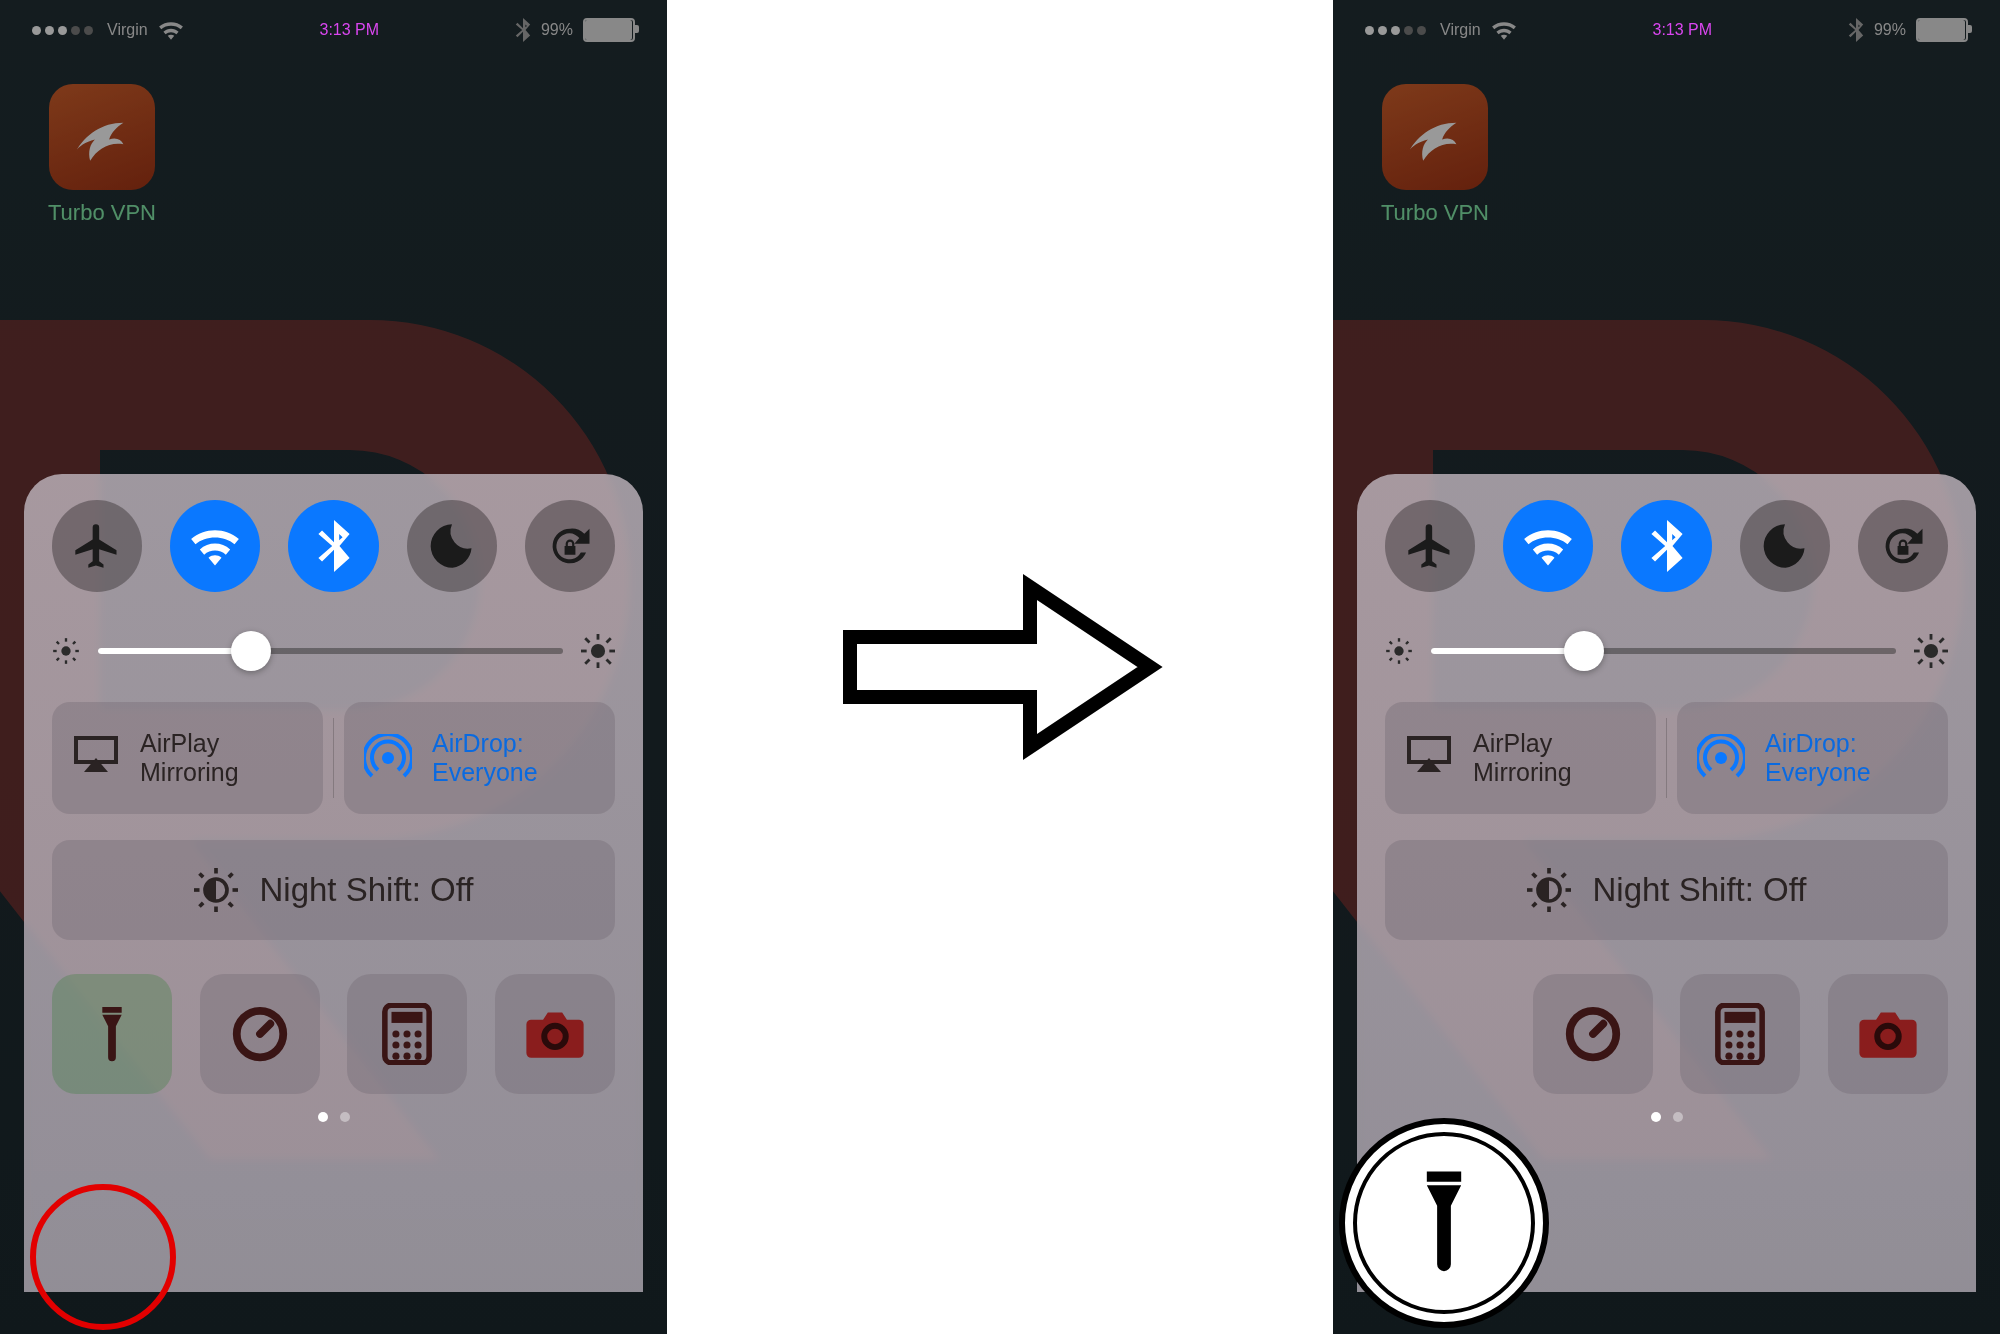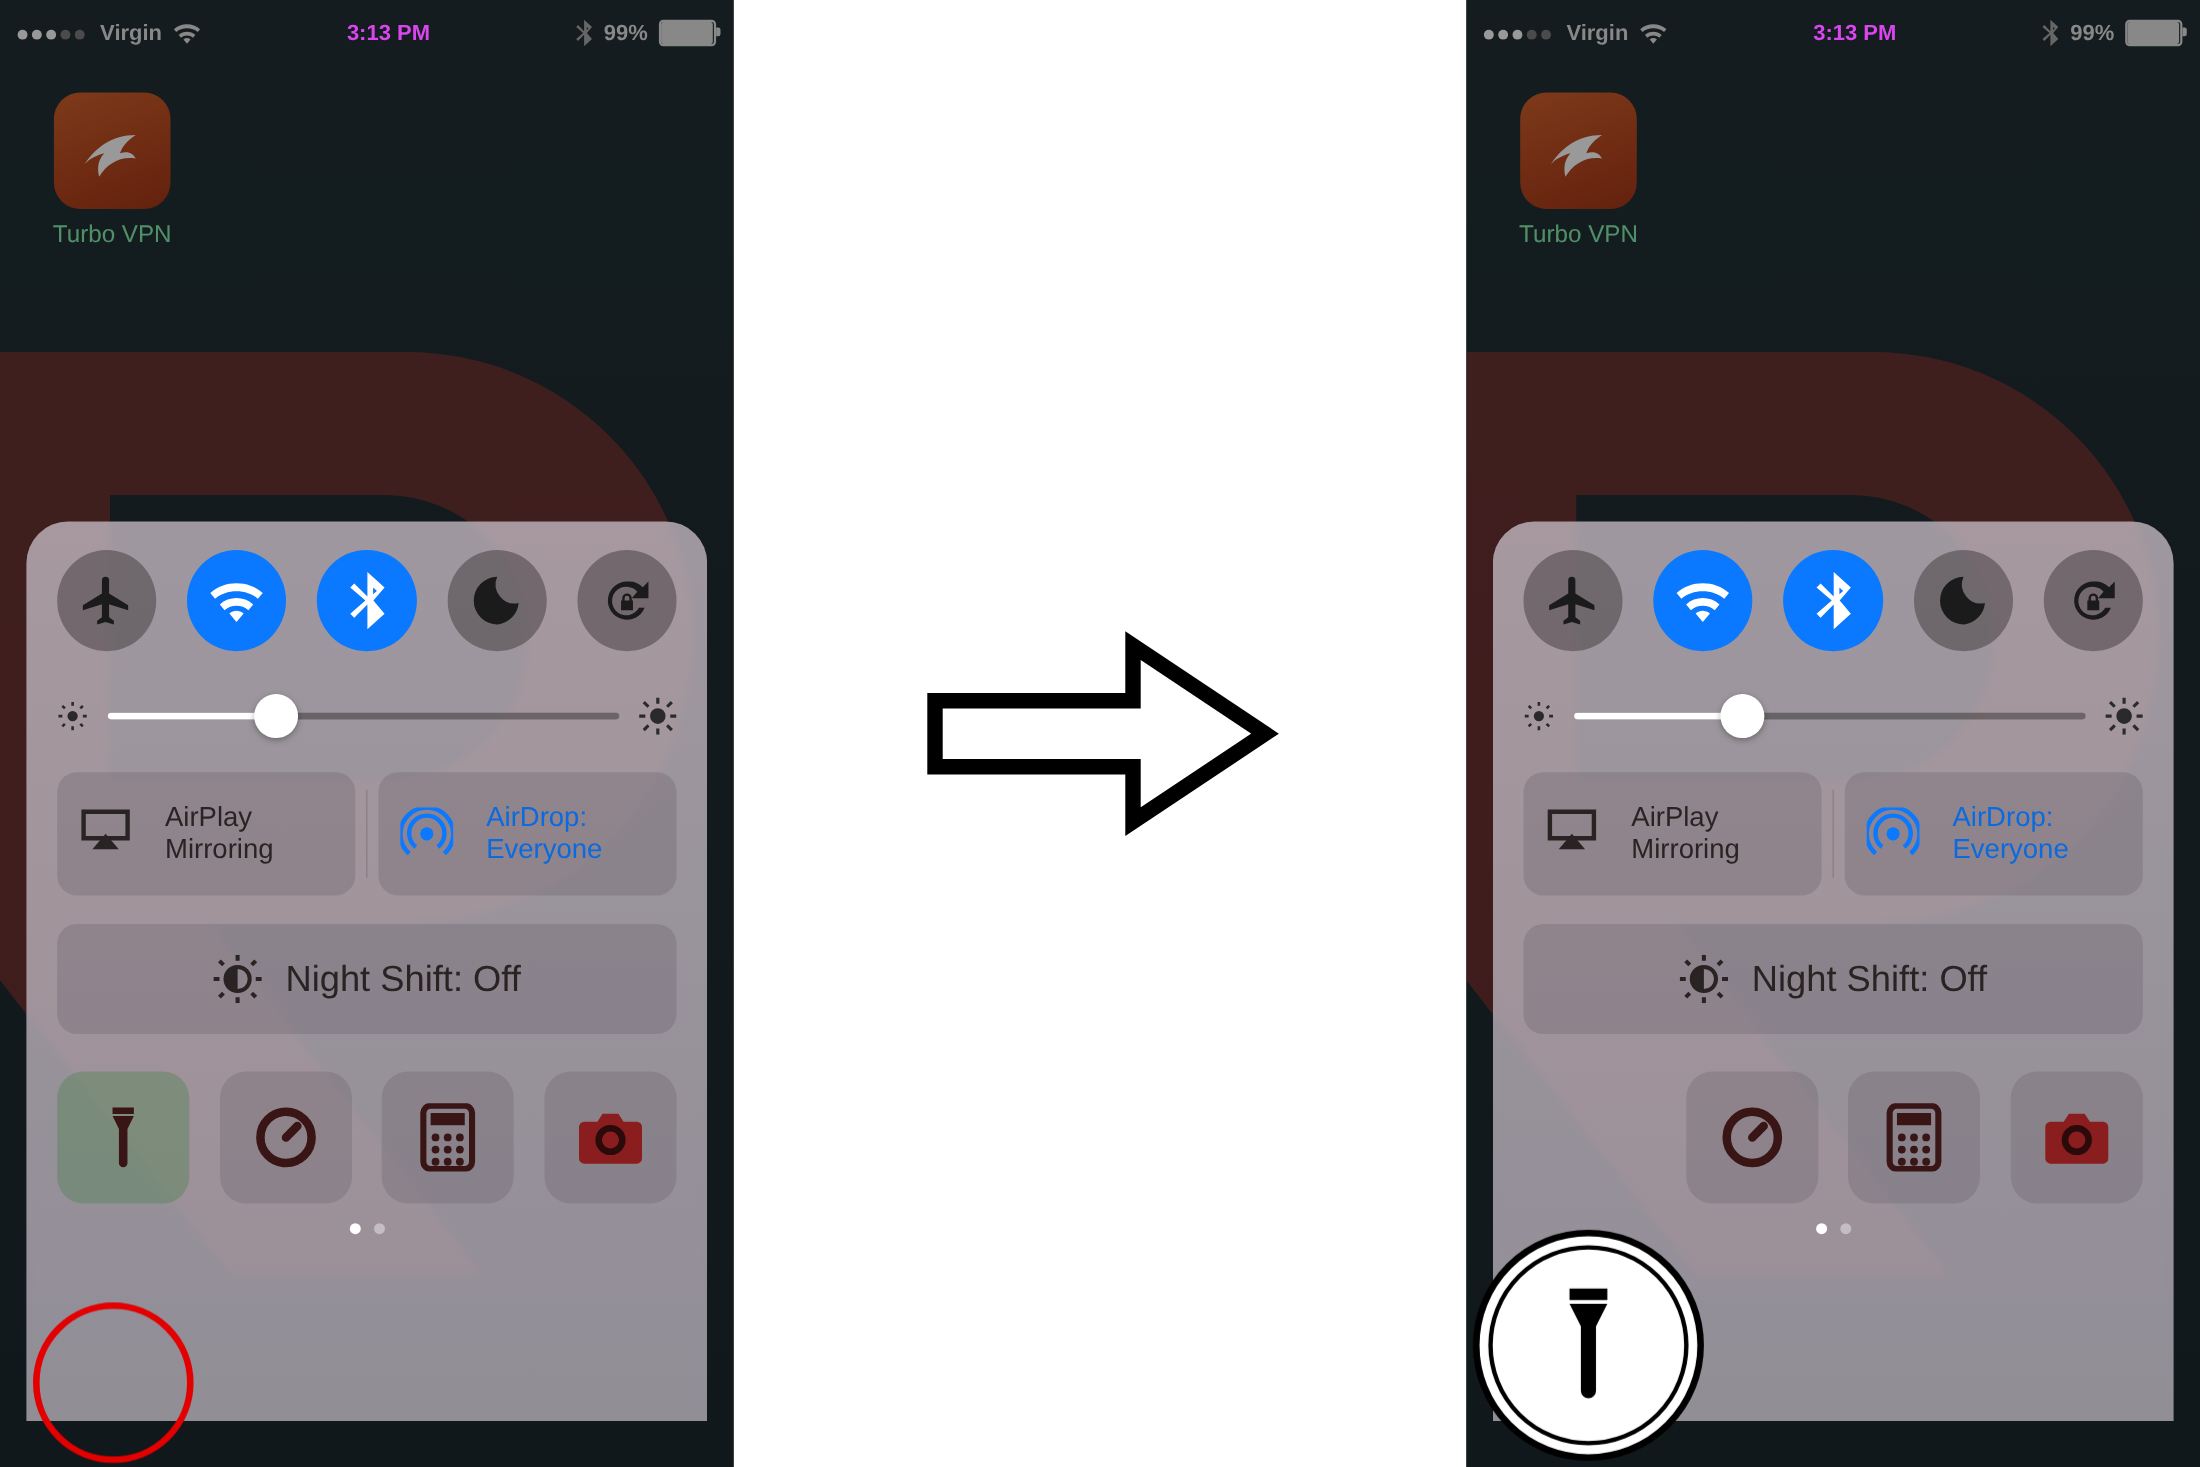--- a/index.html
+++ b/index.html
@@ -7,21 +7,21 @@
   .phone{width:667px;height:1334px;position:relative;overflow:hidden;background:#203036;flex-shrink:0}
   .p1{margin-right:0}
   .p2{margin-left:0}
   .gap{flex:1;display:flex;align-items:center;justify-content:center}
   
   .bg{position:absolute;inset:0;background:
      radial-gradient(1100px 1100px at 140% 55%, #1b5f6b 0%, #1b5f6b 18%, transparent 19%),
      linear-gradient(180deg,#243339 0%, #1e2c31 100%);
      filter:brightness(.55)}
   .bgletter{position:absolute;top:250px;left:-140px;width:820px;height:950px;pointer-events:none;opacity:.33}
-  .statusbar{position:absolute;top:0;left:0;right:0;height:60px;display:flex;align-items:center;color:#888;font-size:20px;font-weight:700;padding:0 16px;justify-content:space-between}
+  .statusbar{position:absolute;top:0;left:0;right:0;height:60px;display:flex;align-items:center;color:#888;font-size:16px;font-weight:400;padding:0 32px;justify-content:space-between}
   .sb-left,.sb-right{display:flex;align-items:center;gap:10px}
   .sb-center{color:#d946ef}
   .dots span{display:inline-block;width:9px;height:9px;border-radius:50%;background:#4b4b4b;margin-right:4px}
   .dots span.on{background:#999}
   .batt{display:inline-block;width:48px;height:20px;border:2px solid #888;border-radius:4px;position:relative}
   .batt::after{content:"";position:absolute;right:-6px;top:5px;width:4px;height:8px;background:#888;border-radius:0 2px 2px 0}
   .batt i{display:block;width:98%;height:100%;background:#888;border-radius:2px}
   
   .appicon{position:absolute;top:84px;left:44px;width:116px;display:flex;flex-direction:column;align-items:center;gap:10px;filter:brightness(.6)}
   .appicon .tile{width:106px;height:106px;border-radius:24px;background:linear-gradient(160deg,#d2602b,#a63616);display:flex;align-items:center;justify-content:center}
@@ -35,21 +35,21 @@
   .toggle.blue{background:#0a78ff;color:#fff}
   .toggle svg,.toggle .glyph{width:52px;height:52px}
   
   .bright{margin-top:42px;display:flex;align-items:center;gap:18px}
   .sun{width:28px;height:28px;color:#2a2a2a;flex-shrink:0}
   .track{flex:1;height:6px;background:rgba(40,40,40,.45);border-radius:3px;position:relative}
   .track .fill{position:absolute;top:0;left:0;height:6px;background:#fff;border-radius:3px;width:33%}
   .thumb{position:absolute;top:50%;left:33%;transform:translate(-50%,-50%);width:40px;height:40px;border-radius:50%;background:#fff;box-shadow:0 2px 6px rgba(0,0,0,.3)}
   
   .sqrow{margin-top:34px;display:flex;gap:10px}
-  .card{flex:1;height:112px;border-radius:18px;background:rgba(118,110,120,.42);display:flex;align-items:center;gap:30px;padding:0 20px;color:#2a2323;font-size:25px;line-height:1.15}
+  .card{flex:1;height:112px;border-radius:18px;background:rgba(118,110,120,.42);display:flex;align-items:center;gap:20px;padding:0 20px;color:#2a2323;font-size:25px;line-height:1.15}
   .card .ico{width:48px;height:48px;flex-shrink:0}
   .card.blue .ico svg{color:#0a78ff}
   .wide{margin-top:26px;height:100px;border-radius:18px;background:rgba(118,110,120,.42);display:flex;align-items:center;justify-content:center;gap:22px;color:#2a2323;font-size:33px;font-weight:500}
   .wide .ico{width:44px;height:44px}
   
   .tools{margin-top:34px;display:flex;gap:26px;justify-content:space-between}
   .tool{width:120px;height:120px;border-radius:24px;display:flex;align-items:center;justify-content:center;background:rgba(118,110,120,.42)}
   .tool.green{background:rgba(80,130,80,.42)}
   .tool svg{width:62px;height:62px;color:#3a1515}
   .pager{margin-top:18px;display:flex;gap:12px;justify-content:center}

